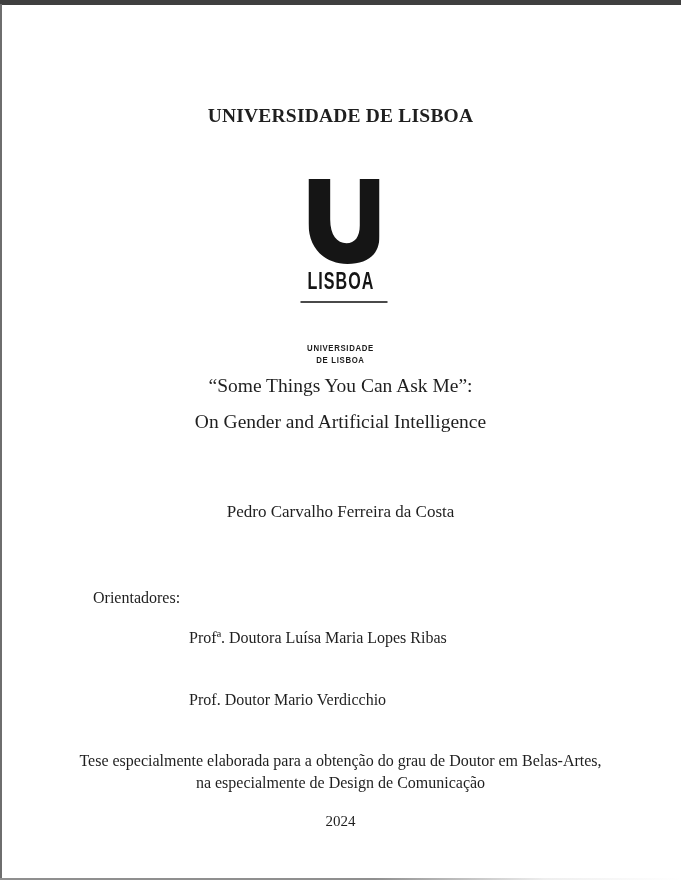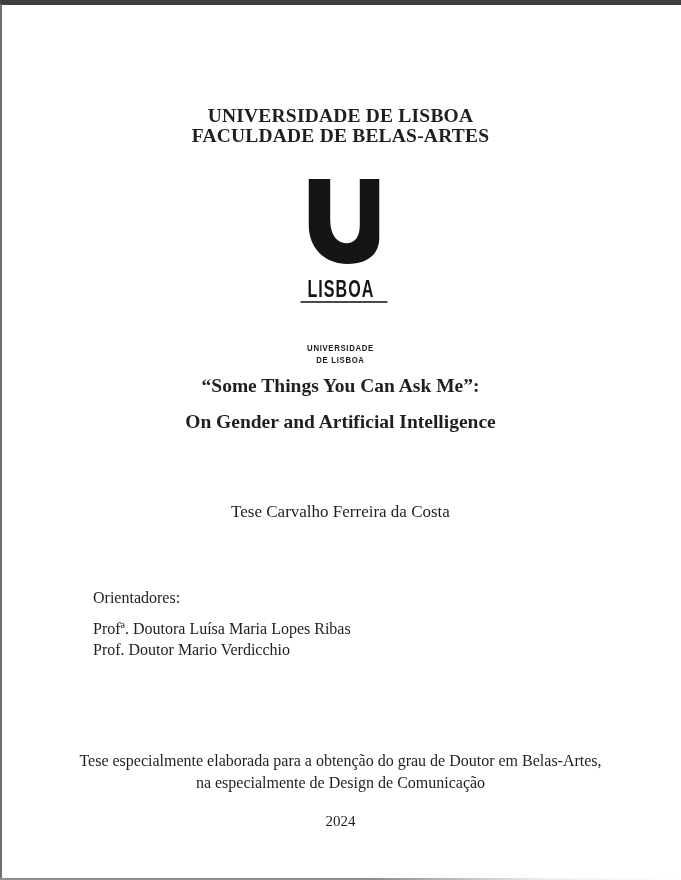--- a/index.html
+++ b/index.html
@@ -16,21 +16,21 @@
   .edge-top    { position: absolute; top: 0; left: 0; right: 0; height: 5px; background: #3f3f3f; }
   .edge-left   { position: absolute; top: 4px; left: 0; bottom: 0; width: 2px; background: #6e6e6e; }
   .edge-bottom { position: absolute; bottom: 0; left: 0; right: 0; height: 2px;
                  background: linear-gradient(to right, #8f8f8f 0%, #8f8f8f 55%, rgba(143,143,143,0.15) 80%, rgba(143,143,143,0) 100%); }
 
   .block { position: absolute; left: 0; right: 0; text-align: center; }
 
   .institution { top: 106px; font-size: 19.5px; font-weight: bold; line-height: 20px; letter-spacing: 0.2px; }
 
   .logo-u   { position: absolute; top: 179px; left: 50%; transform: translateX(-50%); margin-left: 3px; width: 71px; height: 85px; }
-  .logo-word{ top: 269px; margin-top: 8px; }
+  .logo-word{ top: 269px; }
   .logo-word span {
     display: inline-block;
     font-family: "Liberation Sans", sans-serif;
     font-weight: 700;
     font-size: 23px;
     line-height: 24px;
     letter-spacing: 1.5px;
     transform: scaleX(0.70);
     transform-origin: 50% 50%;
     color: #151515;
@@ -41,45 +41,44 @@
     font-family: "Liberation Sans", sans-serif;
     font-weight: 700;
     font-size: 9.5px;
     line-height: 11.5px;
     letter-spacing: 0.8px;
     transform: scaleX(0.82);
     transform-origin: 50% 50%;
     color: #1c1c1c;
   }
 
-  .title { top: 374px; font-weight: bold; font-size: 19.5px; line-height: 24px; }
+  .title { top: 374px; font-weight: normal; font-size: 19.5px; line-height: 24px; }
   .title .line2 { margin-top: 12px; }
 
   .author { top: 501px; font-size: 17px; line-height: 22px; }
 
   .advisors { top: 587px; text-align: left; padding-left: 93px; display: flex; align-items: flex-start; gap: 9px;
-              font-size: 16px; line-height: 21.5px; box-sizing: border-box; flex-direction: column; }
-  .advisors .names div { white-space: nowrap; }
+              font-size: 16px; line-height: 21.5px; box-sizing: border-box; }
+  .advisors .names div { white-space: nowrap; margin-top: 40px; }
 
   .statement { top: 750px; font-size: 16px; line-height: 22px; }
 
   .year { top: 812px; font-size: 15px; line-height: 18px; }
 </style>
 </head>
 <body>
 
 <div class="page">
 
   <div class="edge-top"></div>
   <div class="edge-left"></div>
   <div class="edge-bottom"></div>
 
   <header class="block institution">
     <div>UNIVERSIDADE DE LISBOA</div>
-    <div>FACULDADE DE BELAS-ARTES</div>
   </header>
 
   <svg class="logo-u" viewBox="0 0 72 86" aria-hidden="true">
     <path fill="#151515" d="M0,0 H22 V41 C22,57 29,65 38.5,65 C47,65 52,58.5 52,47 V0 H72 V58 C72,77 59.5,86 39.5,86 C17,86 0,71 0,45 Z"></path>
   </svg>
 
   <div class="block logo-word">
     <span>LISBOA</span>
   </div>
 
@@ -88,21 +87,21 @@
   <div class="block logo-sub">
     <div>UNIVERSIDADE</div>
     <div>DE LISBOA</div>
   </div>
 
   <div class="block title">
     <div class="line1">“Some Things You Can Ask Me”:</div>
     <div class="line2">On Gender and Artificial Intelligence</div>
   </div>
 
-  <div class="block author">Tese Carvalho Ferreira da Costa</div>
+  <div class="block author">Pedro Carvalho Ferreira da Costa</div>
 
   <div class="block advisors">
     <div class="label">Orientadores:</div>
     <div class="names">
       <div>Profª. Doutora Luísa Maria Lopes Ribas</div>
       <div>Prof. Doutor Mario Verdicchio</div>
     </div>
   </div>
 
   <div class="block statement">

